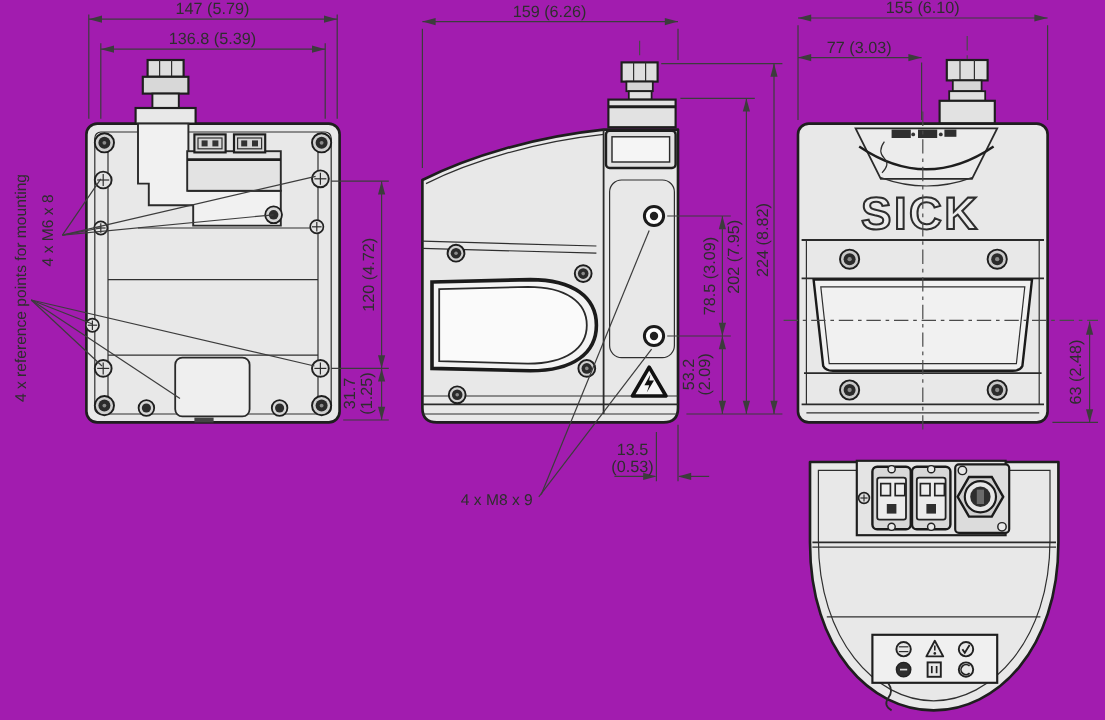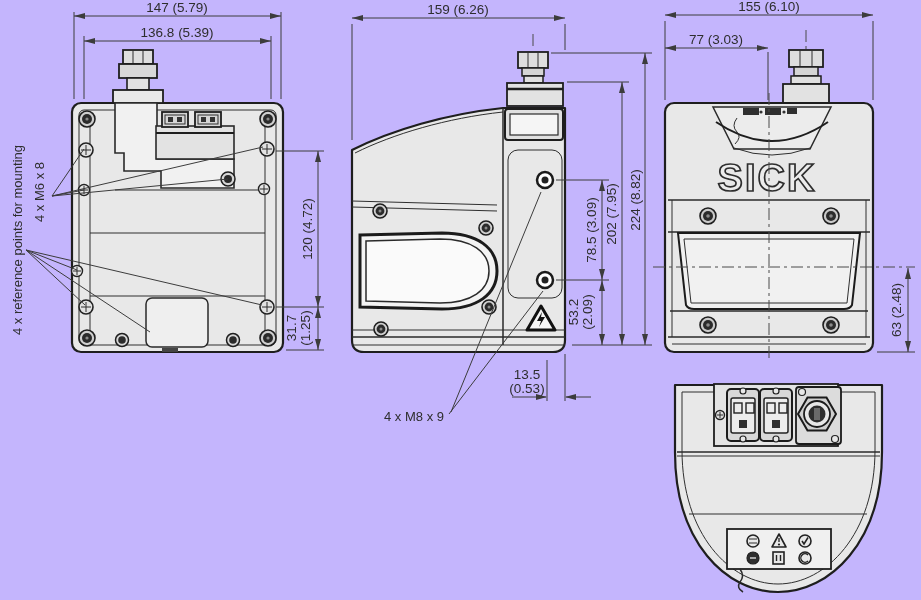--- a/index.html
+++ b/index.html
@@ -1,16 +1,16 @@
 <!DOCTYPE html>
 <html><head>
 <meta charset="utf-8">
 <style>
   html,body{margin:0;padding:0;background:#ffffff;}
-  .canvas{width:921px;height:600px;position:relative;background:#c4b5fd;overflow:hidden;}
+  .canvas{width:921px;height:600px;position:relative;background:#a21caf;overflow:hidden;}
   svg{display:block;}
   svg text{font-family:"Liberation Sans",sans-serif;}
   .o2{fill:#e8e8e8;stroke:#1e1e1e;stroke-width:2.2;stroke-linejoin:round;}
   .f0{fill:none;stroke:#1e1e1e;stroke-width:2;stroke-linejoin:round;}
   .f1{fill:none;stroke:#2a2a2a;stroke-width:1.5;}
   .t{fill:none;stroke:#2f2f2f;stroke-width:1;}
   .d{stroke:#3c3c3c;stroke-width:1;fill:none;}
   .cl{stroke:#4a4a4a;stroke-width:1;fill:none;stroke-dasharray:12 4 3 4;}
   .ar{fill:#3c3c3c;stroke:none;}
   .dt{font-size:13.5px;fill:#2e2e2e;}

